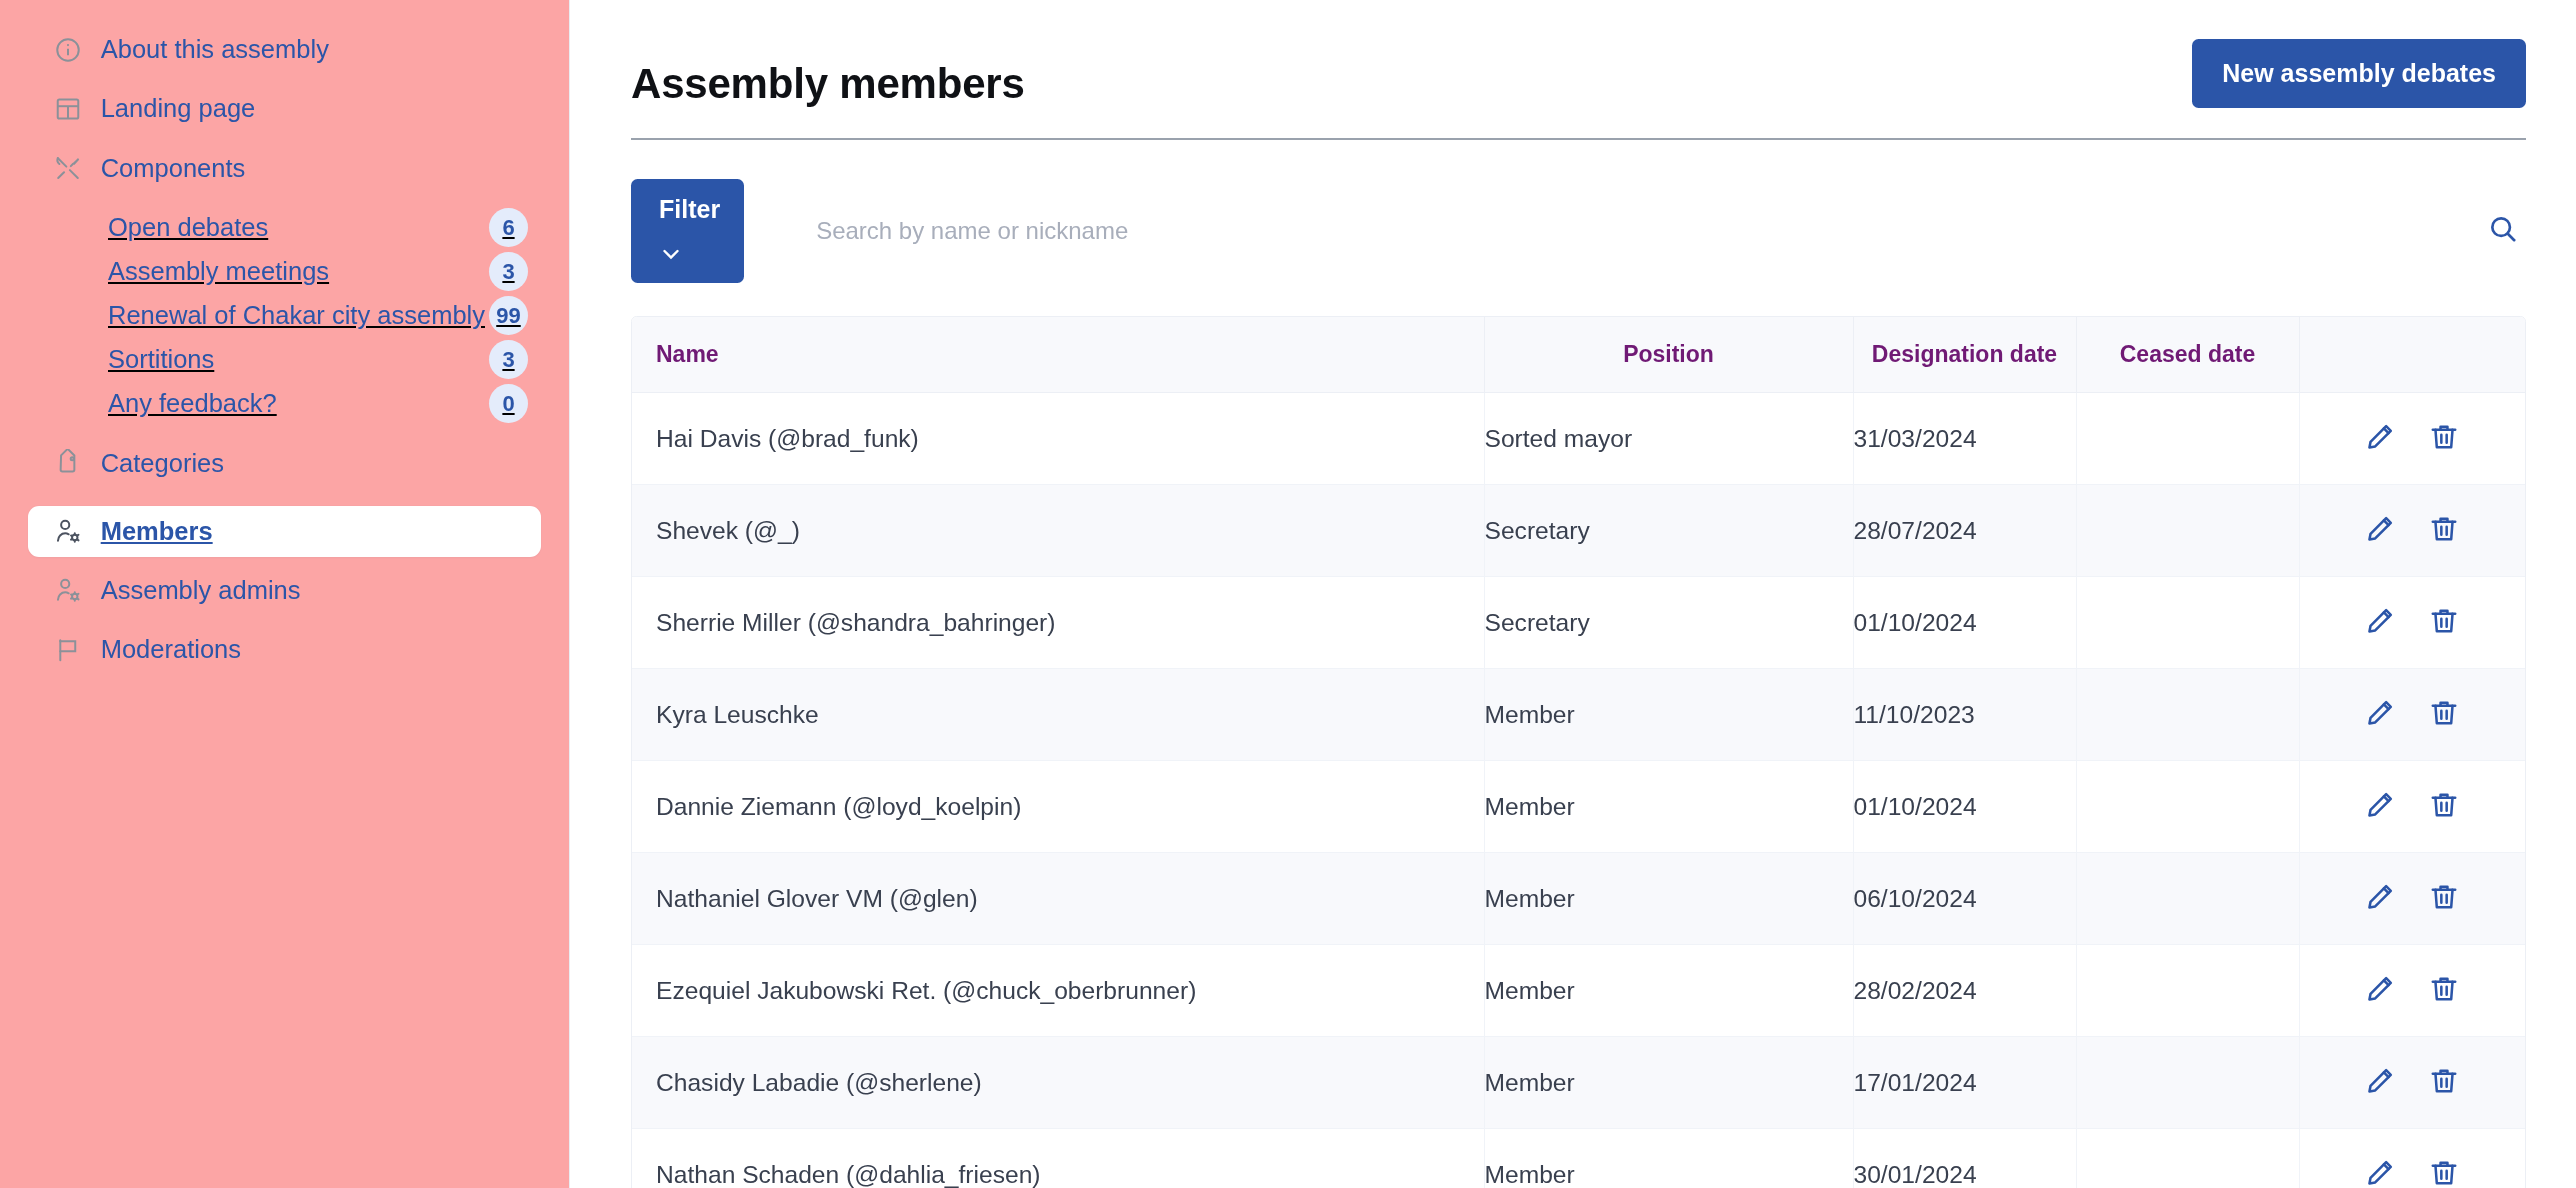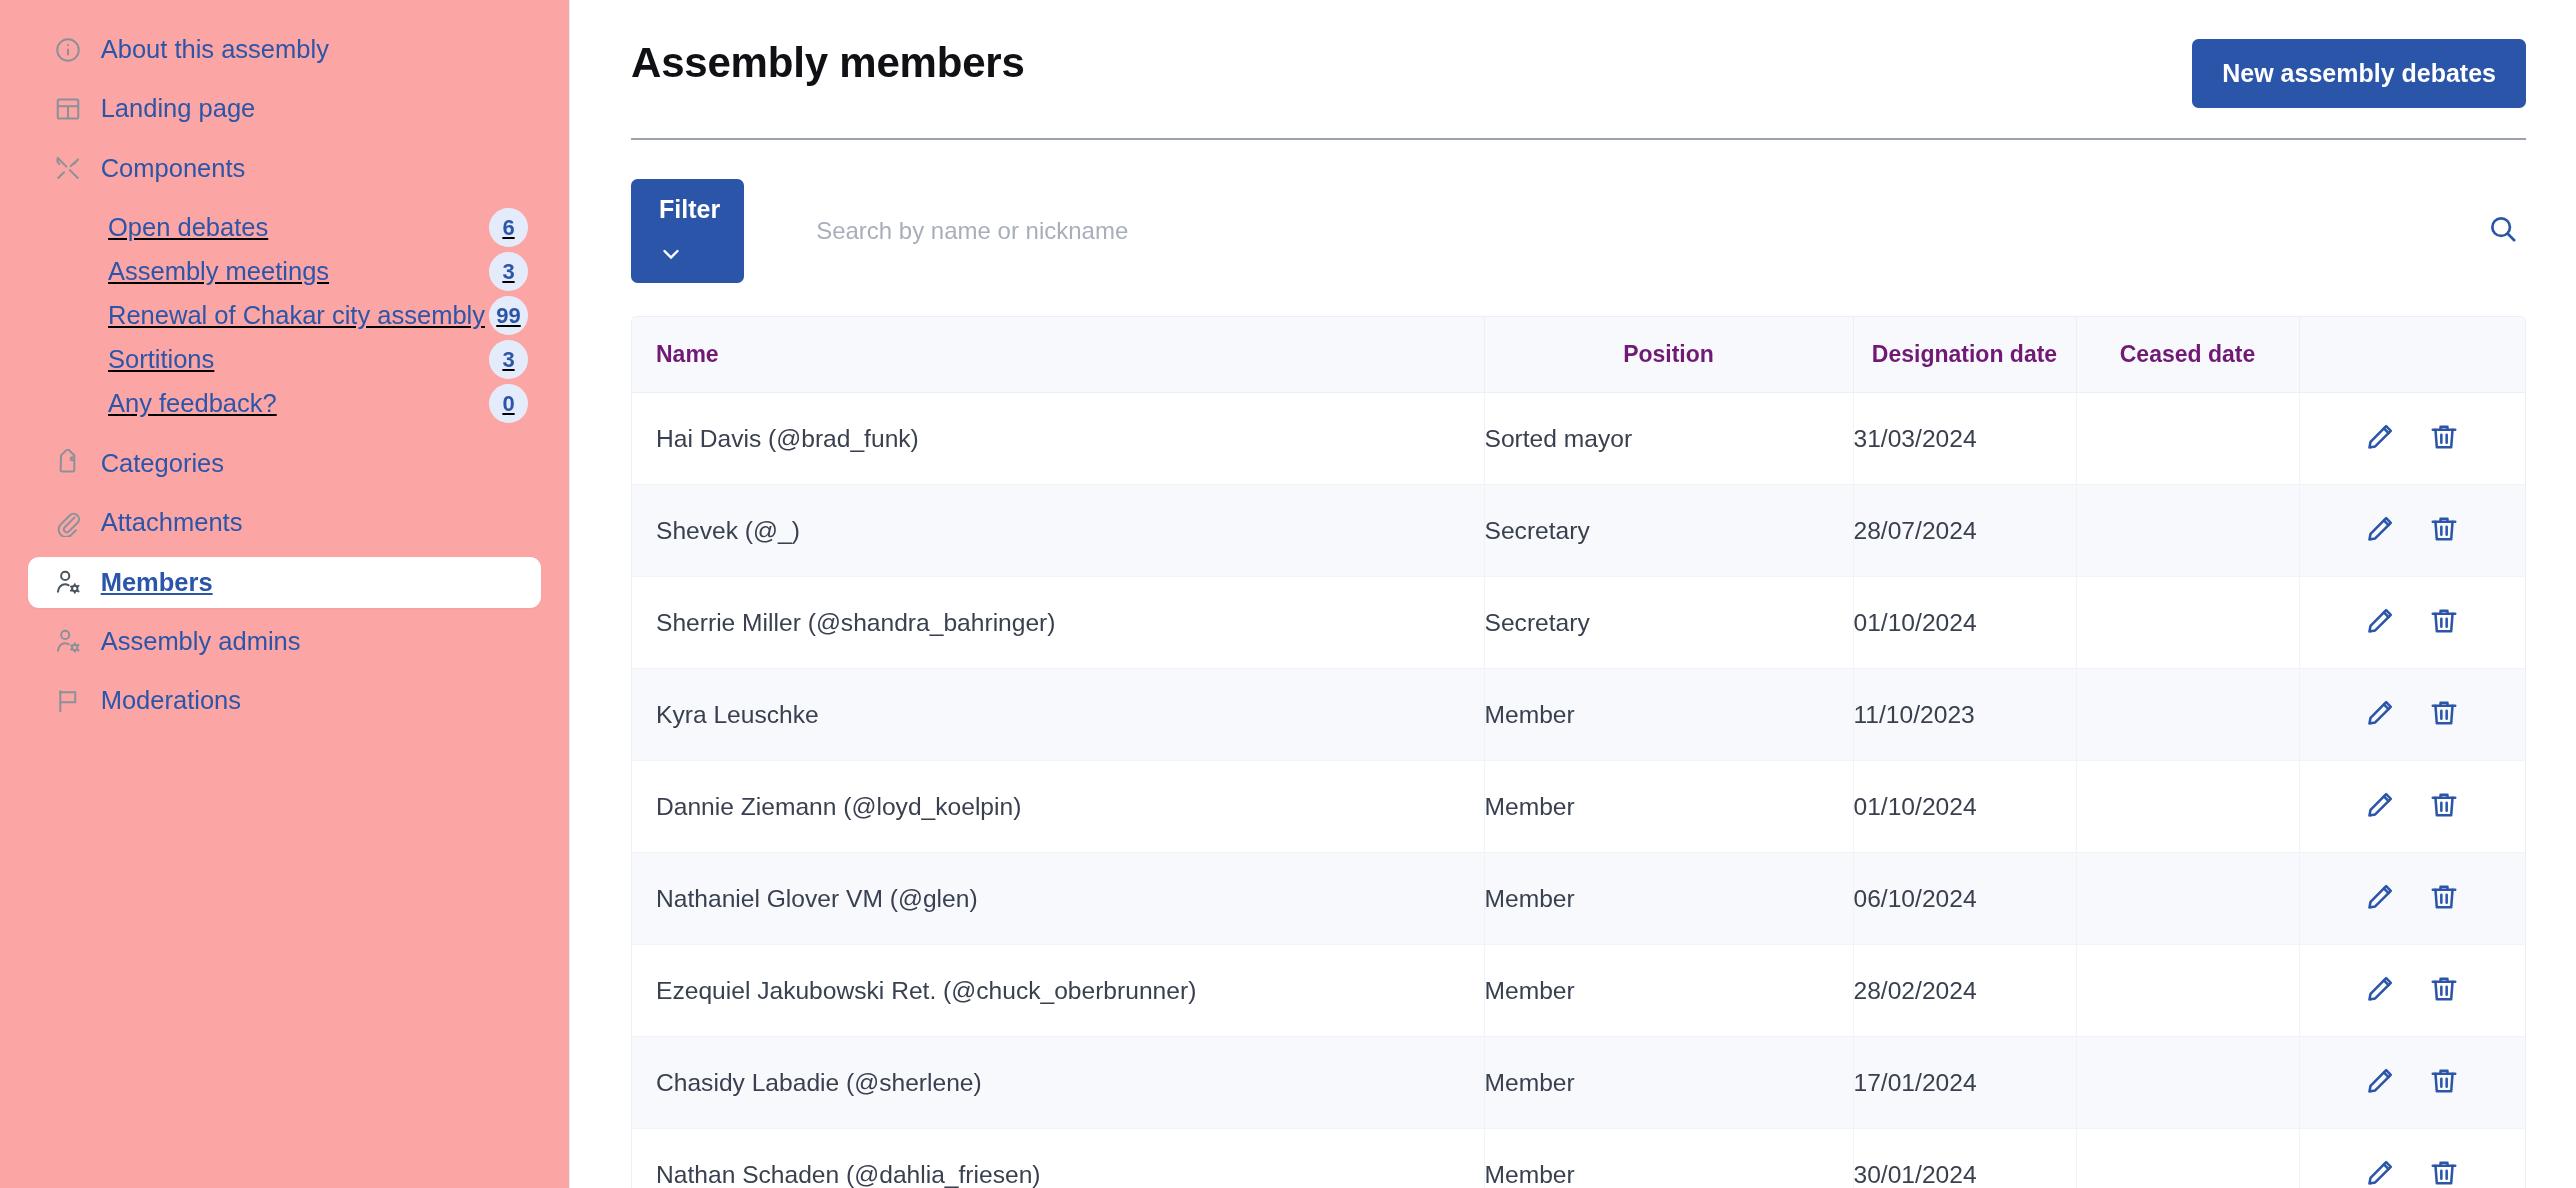--- a/index.html
+++ b/index.html
@@ -81,21 +81,21 @@
   
   .main {
     flex: 1;
     height: 1189px;
     background: #ffffff;
     padding: 0 65px 0 61px;
     position: relative;
   }
   .head-row {
     display: flex;
-    align-items: flex-start;
+    align-items: flex-end;
     justify-content: space-between;
     padding-top: 39px;
   }
   .page-title {
     font-size: 42px;
     font-weight: bold;
     color: #0f1115;
     letter-spacing: -0.2px;
     margin: 0;
   }
@@ -285,28 +285,20 @@
         <svg width="28" height="28" viewBox="0 0 24 24" fill="none" stroke="currentColor" stroke-width="1.7">
           <path d="M12.4 3.2H20.4v8.1l-8.7 8.7a1.5 1.5 0 0 1-2.1 0L3.4 13.8a1.5 1.5 0 0 1 0-2.1z" transform="rotate(-45 12 12)"></path>
           <circle cx="15.6" cy="8.4" r="1.3"></circle>
         </svg>
       </span>
       <span class="lbl">Categories</span>
     </div>
 
     <div class="gap-sm"></div>
 
-    <div class="nav-item">
-      <span class="ico">
-        <svg width="28" height="28" viewBox="0 0 24 24" fill="none" stroke="currentColor" stroke-width="1.7" stroke-linecap="round">
-          <path d="M17.6 7.2L9.2 15.6a2.5 2.5 0 0 0 3.6 3.6l7.4-7.4a4.6 4.6 0 0 0-6.5-6.5L5.4 13.6a6.4 6.4 0 0 0 9 9l4.4-4.4"></path>
-        </svg>
-      </span>
-      <span class="lbl">Attachments</span>
-    </div>
 
     <div class="gap-sm"></div>
 
     <div class="nav-item active">
       <span class="ico">
         <svg width="28" height="28" viewBox="0 0 24 24" fill="none" stroke="currentColor" stroke-width="1.7" stroke-linecap="round">
           <circle cx="9.6" cy="6.8" r="3.5"></circle>
           <path d="M3.4 20.4c0-3.6 2.8-6.4 6.2-6.4 1.1 0 2.1.3 3 .8"></path>
           <circle cx="17.8" cy="17.6" r="2.3"></circle>
           <path d="M17.8 13.9v1.1M17.8 20.2v1.1M14.6 15.8l.9.6M20.1 19.4l.9.6M14.6 19.4l.9-.6M20.1 15.8l.9-.6"></path>

